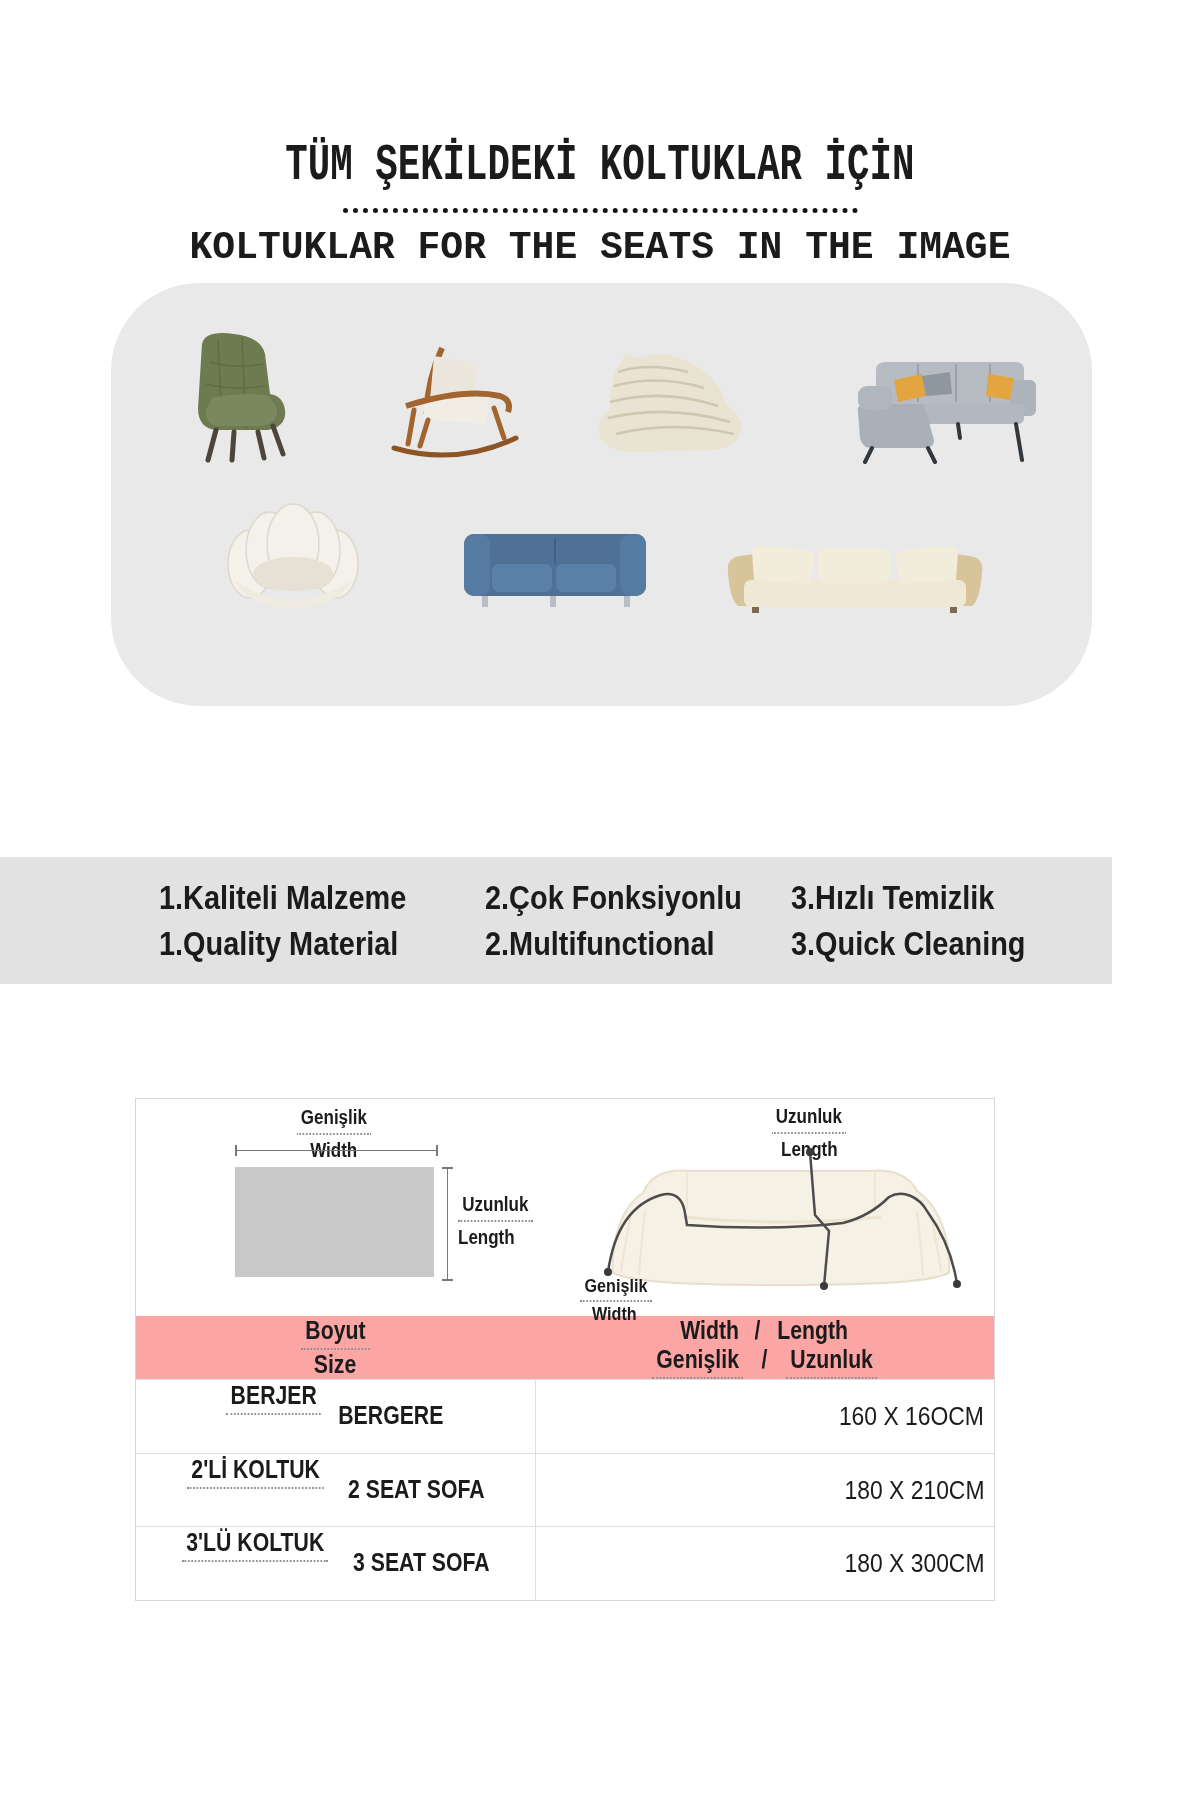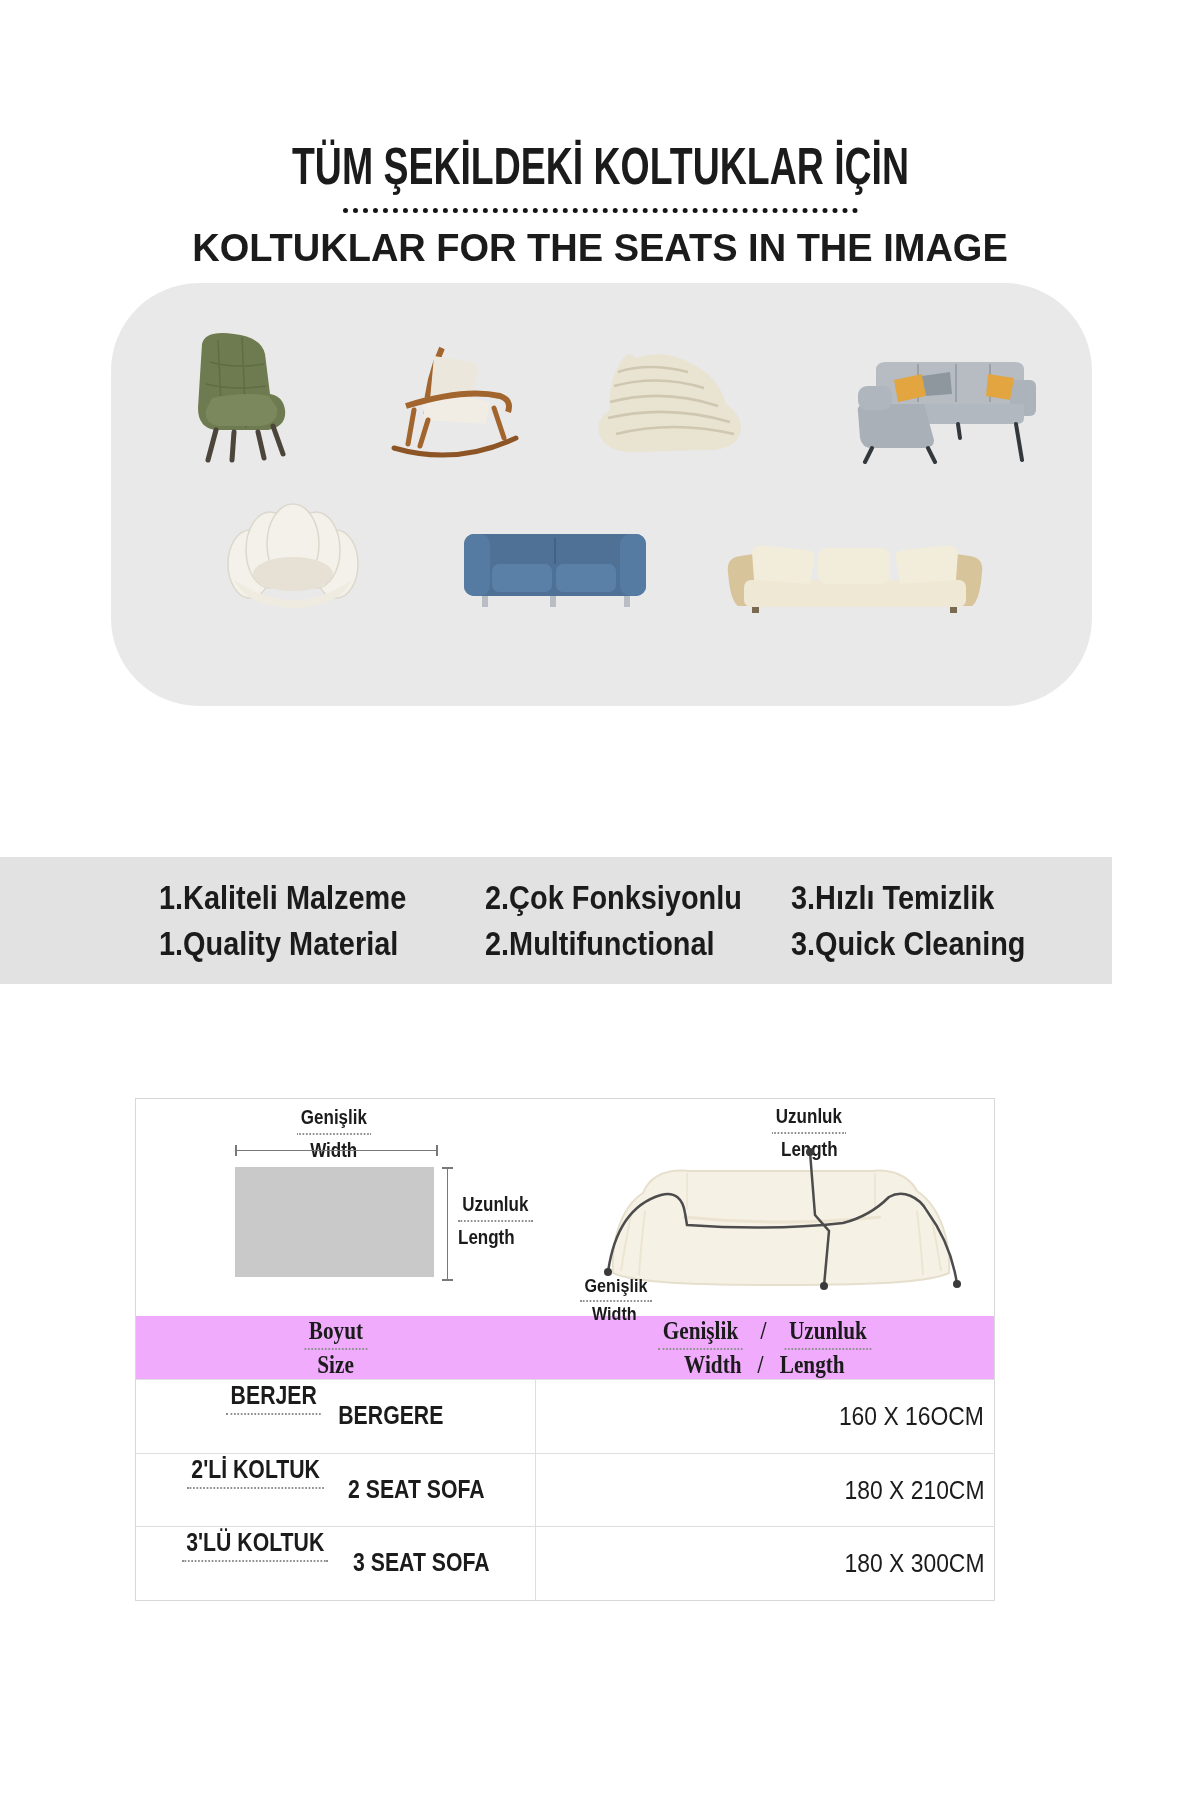--- a/index.html
+++ b/index.html
@@ -5,21 +5,21 @@
   html,body{margin:0;padding:0;background:#fff;}
   .page{position:relative;width:1200px;height:1800px;background:#ffffff;overflow:hidden;
         font-family:"Liberation Sans", sans-serif;color:#1b1b1b;}
   .cx{display:inline-block;transform:scaleX(0.85);transform-origin:50% 50%;white-space:nowrap;}
   .cxl{transform-origin:0 50%;}
   .cxt{transform:scaleX(0.72);}
   .cxv{transform:scaleX(0.88);}
   .dotu{border-bottom:2px dotted #8f8f8f;padding:0 5px 3px;}
 
   
-  .titles{position:absolute;top:136px;left:0;right:0;text-align:center;z-index:3;}
+  .titles{position:absolute;top:136px;left:0;right:0;text-align:center;z-index:3;font-family:Liberation Mono, monospace;}
   .title-tr{font-size:52px;font-weight:bold;line-height:60px;letter-spacing:0;}
   .title-divider{width:515px;height:0;border-top:5px dotted #141414;margin:12px auto 0;}
   .title-en{font-size:38px;font-weight:bold;line-height:46px;margin-top:12px;}
 
   
   .showcase{position:absolute;left:111px;top:283px;width:981px;height:423px;
             background:#e9e9ea;border-radius:88px;z-index:1;}
   .fi{position:absolute;z-index:2;}
   .fi svg{display:block;width:100%;height:100%;}
 
@@ -38,21 +38,21 @@
   .fabric{position:absolute;left:99px;top:68px;width:199px;height:110px;background:#c9c9ca;}
   .h-measure{position:absolute;left:99px;top:46px;width:199px;height:11px;
              border-left:2px solid #787878;border-right:2px solid #787878;}
   .h-measure i{position:absolute;left:0;right:0;top:5px;border-top:1.5px solid #787878;}
   .v-measure{position:absolute;left:306px;top:68px;width:11px;height:110px;
              border-top:2px solid #787878;border-bottom:2px solid #787878;}
   .v-measure i{position:absolute;top:0;bottom:0;left:5px;border-left:1.5px solid #787878;}
   .sofa-diagram{position:absolute;left:455px;top:46px;width:380px;height:150px;}
   .sofa-diagram svg{display:block;width:100%;height:100%;}
 
-  .thead{flex:none;height:63px;background:#f0abfc;display:flex;align-items:flex-end;font-family:Liberation Serif, serif;}
+  .thead{flex:none;height:63px;background:#fca5a5;display:flex;align-items:flex-end;}
   .th-left{width:399px;flex:none;text-align:center;}
   .th-right{flex:1;text-align:center;}
   .th-line{font-size:25px;font-weight:bold;line-height:29px;}
   .th-sep{padding:0 10px;border:none;}
   .size-row{flex:1;display:flex;border-top:1px solid #dedede;align-items:center;}
   .row-label{width:399px;flex:none;text-align:center;border-right:1px solid #dedede;
              align-self:stretch;display:flex;flex-direction:row;justify-content:center;}
   .lbl-line{font-size:25px;font-weight:bold;line-height:30px;}
   .lbl-gap{margin-top:20px;text-align:right;}
   .row-value{flex:1;text-align:right;font-size:26px;font-weight:normal;}
@@ -232,24 +232,24 @@
       </div>
     </div>
 
     <div class="thead">
       <div class="th-left">
         <div class="th-line"><span class="cx dotu">Boyut</span></div>
         <div class="th-line"><span class="cx">Size</span></div>
       </div>
       <div class="th-right">
         <div class="th-line">
+          <span class="cx">Width</span><span class="cx th-sep">/</span><span class="cx">Length</span>
+        </div>
+        <div class="th-line">
           <span class="cx dotu">Genişlik</span><span class="cx th-sep">/</span><span class="cx dotu">Uzunluk</span>
-        </div>
-        <div class="th-line">
-          <span class="cx">Width</span><span class="cx th-sep">/</span><span class="cx">Length</span>
         </div>
       </div>
     </div>
 
     <div class="size-row">
       <div class="row-label">
         <div class="lbl-line"><span class="cx dotu">BERJER</span></div>
         <div class="lbl-line lbl-gap"><span class="cx">BERGERE</span></div>
       </div>
       <div class="row-value">

